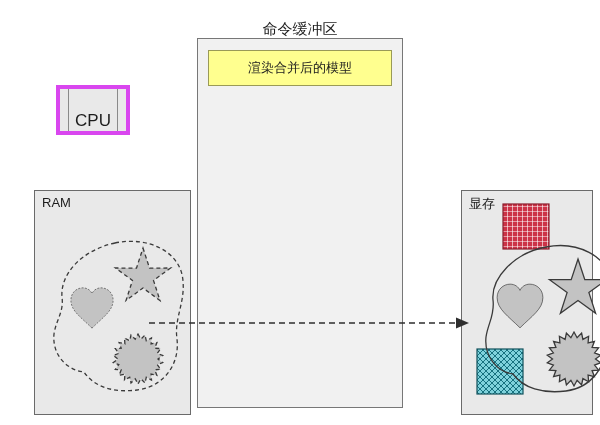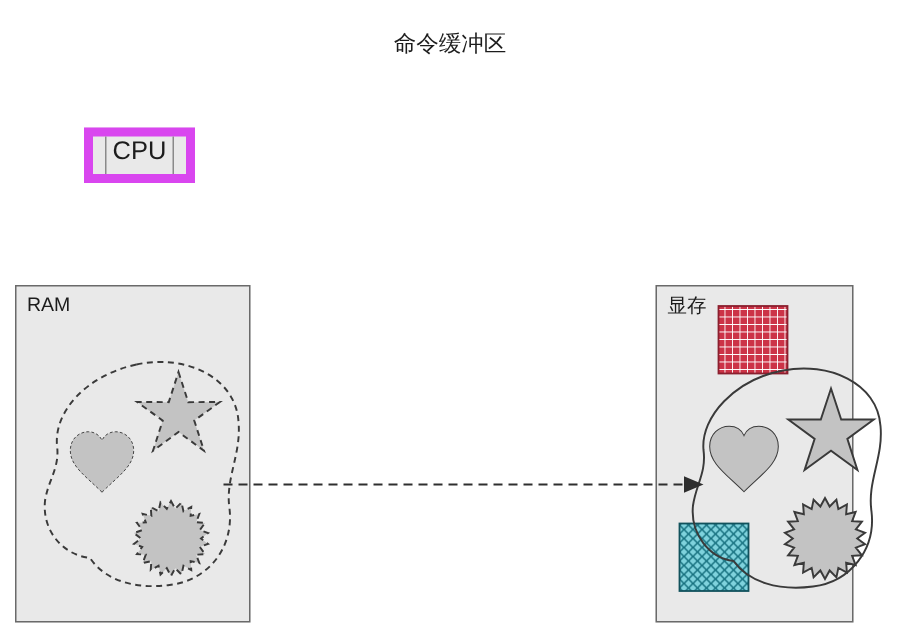--- a/index.html
+++ b/index.html
@@ -34,37 +34,38 @@
     border:1px solid var(--stroke_mid);
   }
   .yellow-box{
     position:absolute;left:10px;top:11px;right:10px;height:36px;
     background:var(--highlight_yellow);
     border:1px solid #9a9a57;
     display:flex;align-items:center;justify-content:center;
     font-size:13px;
   }
   .chip{
-    position:absolute;width:74px;height:37px;
+    position:absolute;width:74px;height:50px;
     background:var(--box_bg);
-    border:6px solid #d946ef;
-    display:flex;align-items:flex-start;justify-content:center;
+    border:4px solid #d946ef;
+    display:flex;align-items:flex-end;justify-content:center;
     font-size:17px;
   }
   .chip-cpu{left:56px;top:85px;}
   .chip-gpu{left:470px;top:85px;}
   .chip .pin-line{
     position:absolute;top:0;bottom:0;width:1px;background:#8a8a8a;
   }
   .chip .pin-left{left:8px;}
   .chip .pin-right{right:8px;}
   .mem-box{
     position:absolute;top:190px;width:157px;height:225px;
     background:var(--box_bg);
     border:1px solid #6a6a6a;
+    margin-left:24px;
   }
   .mem-ram{left:10px;}
   .mem-vram{left:437px;width:132px;}
   .mem-label{
     position:absolute;left:7px;top:4px;font-size:13px;color:#1c1c1c;z-index:2;
   }
   .mem-box svg{position:absolute;left:0;top:0;}
   .shape{fill:var(--shape_fill);stroke:var(--stroke_dark);stroke-width:1.3;}
   .dashed{stroke-dasharray:4 3;}
   .blob{fill:none;stroke:var(--stroke_dark);stroke-width:1.3;}
@@ -87,20 +88,25 @@
       </pattern>
       <pattern id="tealhatch" patternUnits="userSpaceOnUse" width="6" height="6">
         <rect width="6" height="6" fill="#7fd2dc"></rect>
         <path d="M0 6 L6 0 M0 0 L6 6" stroke="#17717f" stroke-width="1"></path>
       </pattern>
     </defs>
   </svg>
 
   <div class="diagram-title">命令缓冲区</div>
 
+  <div class="center-panel">
+    <div class="yellow-box">
+      <span>渲染合并后的模型</span>
+    </div>
+  </div>
 
   <div class="chip chip-cpu">
     <span class="pin-line pin-left"></span>
     <span class="pin-line pin-right"></span>
     <span>CPU</span>
   </div>
 
 
   <div class="mem-box mem-ram">
     <span class="mem-label">RAM</span>

